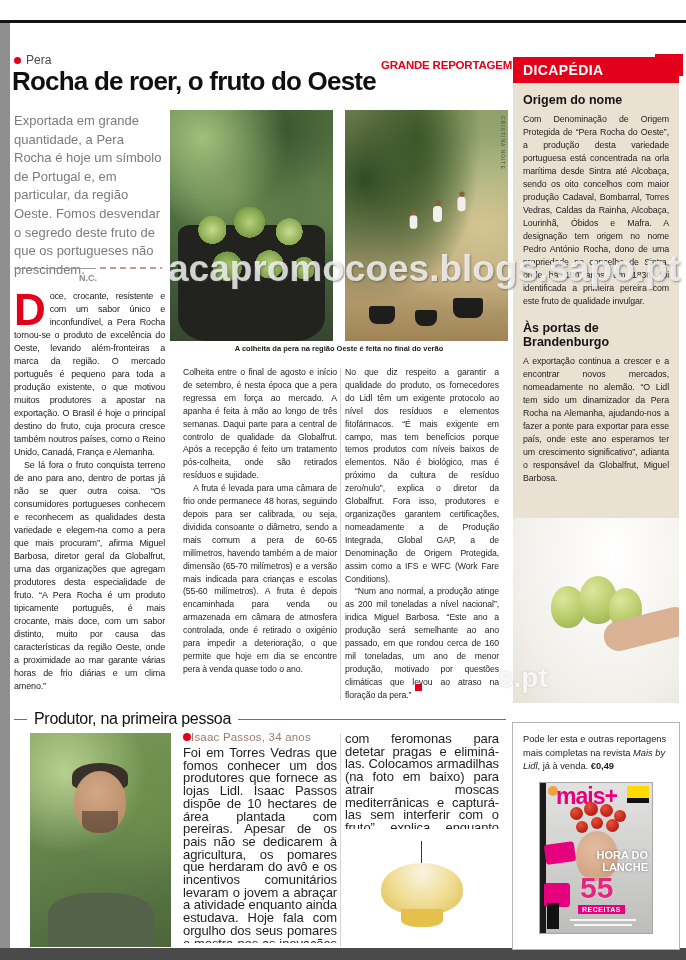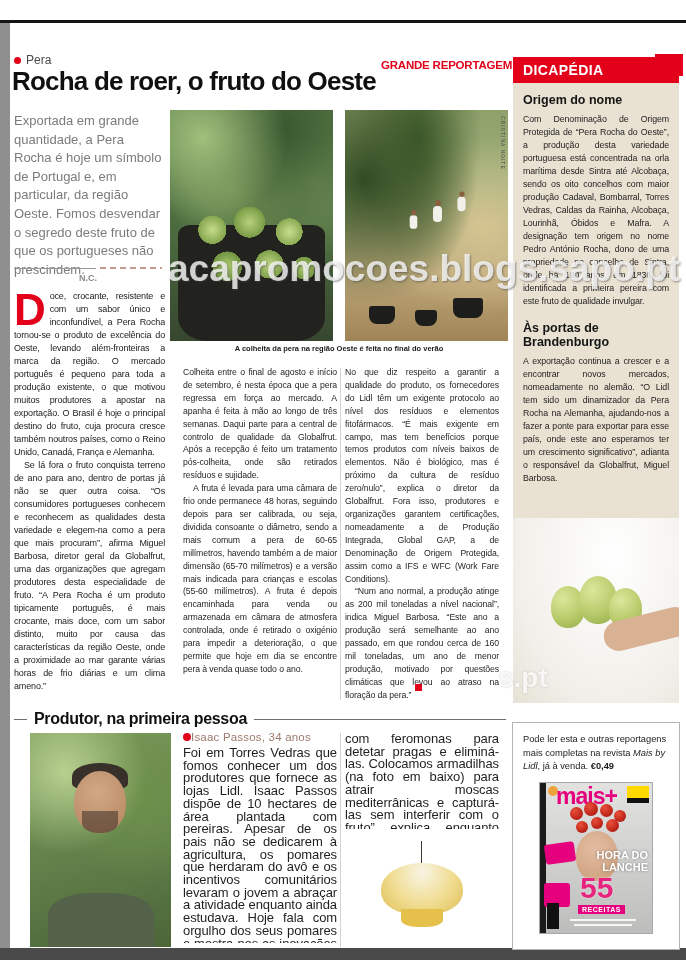--- a/index.html
+++ b/index.html
@@ -120,21 +120,21 @@
      text-shadow:1px 1px 2px rgba(70,70,70,0.55); z-index:50; pointer-events:none; }
   #watermark2 { left:498px; top:662px; font-size:28px; font-weight:bold;
      color:rgba(255,255,255,0.85); text-shadow:0 0 2px rgba(150,150,150,0.5);
      z-index:50; pointer-events:none; }
 
   
   #prod-titlerow { left:14px; top:710px; width:492px; display:flex; align-items:center; gap:7px; }
   #prod-titlerow .rule { height:1px; background:#6f6f6f; }
   #prod-titlerow .rule.short { width:13px; }
   #prod-titlerow .rule.long { flex:1; }
-  #prod-title { font-size:16px; font-weight:bold; color:#101010; letter-spacing:-0.3px; }
+  #prod-title { font-size:16px; font-weight:normal; color:#101010; letter-spacing:-0.3px; }
   #man-photo { left:30px; top:733px; width:141px; height:214px;
      background:
        radial-gradient(circle at 25% 18%, rgba(190,215,150,.9), transparent 40%),
        radial-gradient(circle at 80% 30%, rgba(110,145,75,.9), transparent 45%),
        linear-gradient(165deg,#7d9b5c 0%, #61804a 55%, #4c6539 100%); }
   #man-head { position:absolute; left:44px; top:38px; width:52px; height:62px;
      background: radial-gradient(circle at 45% 35%, #d2a885, #bb8d68 75%, #a97c59 100%);
      border-radius:50% 50% 46% 46%; }
   #man-hair { position:absolute; left:42px; top:30px; width:56px; height:26px;
      background:#38302a; border-radius:50% 50% 20% 20%; }

